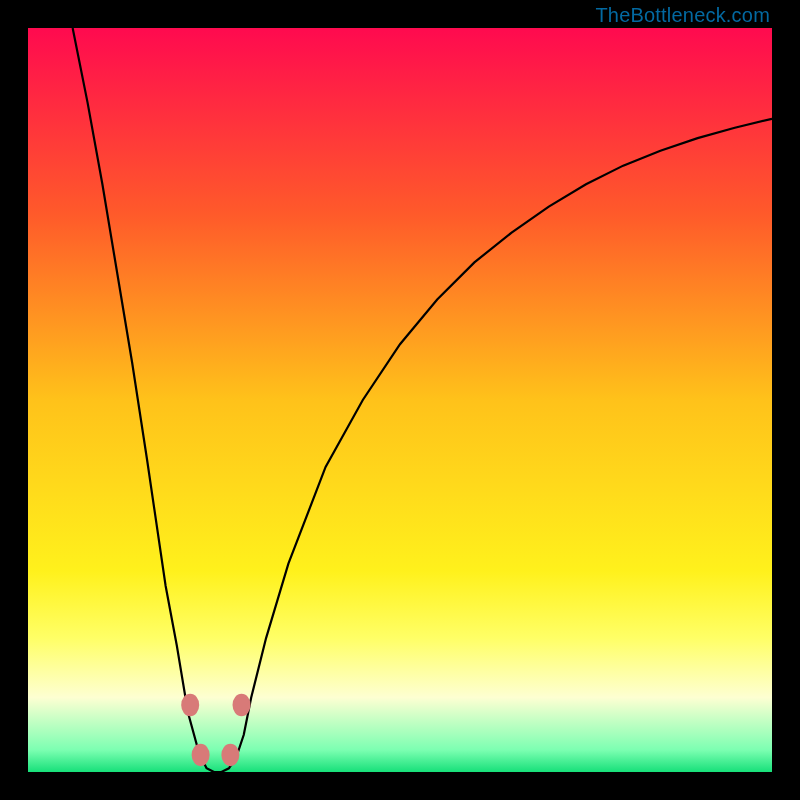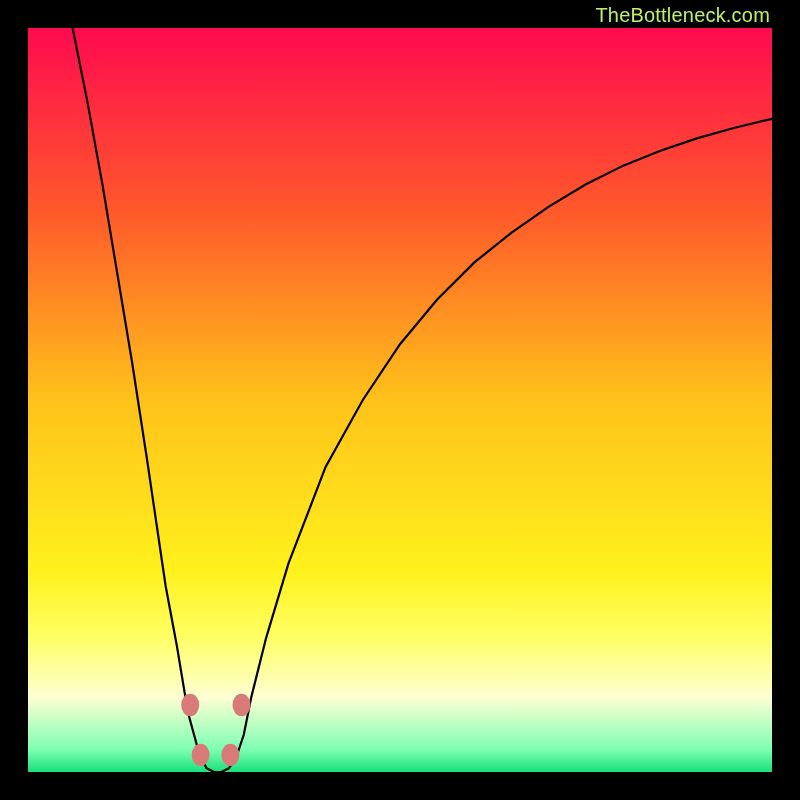--- a/index.html
+++ b/index.html
@@ -23,21 +23,21 @@
     position: absolute;
     left: 0;
     top: 0;
     width: 744px;
     height: 744px;
   }
   .watermark {
     position: absolute;
     top: 4px;
     right: 30px;
-    color: #bef264;
+    color: #0369a1;
     font-size: 20px;
     font-weight: 500;
     letter-spacing: 0.2px;
     user-select: none;
   }
   svg { display: block; }
 </style>
 </head>
 <body>
 

